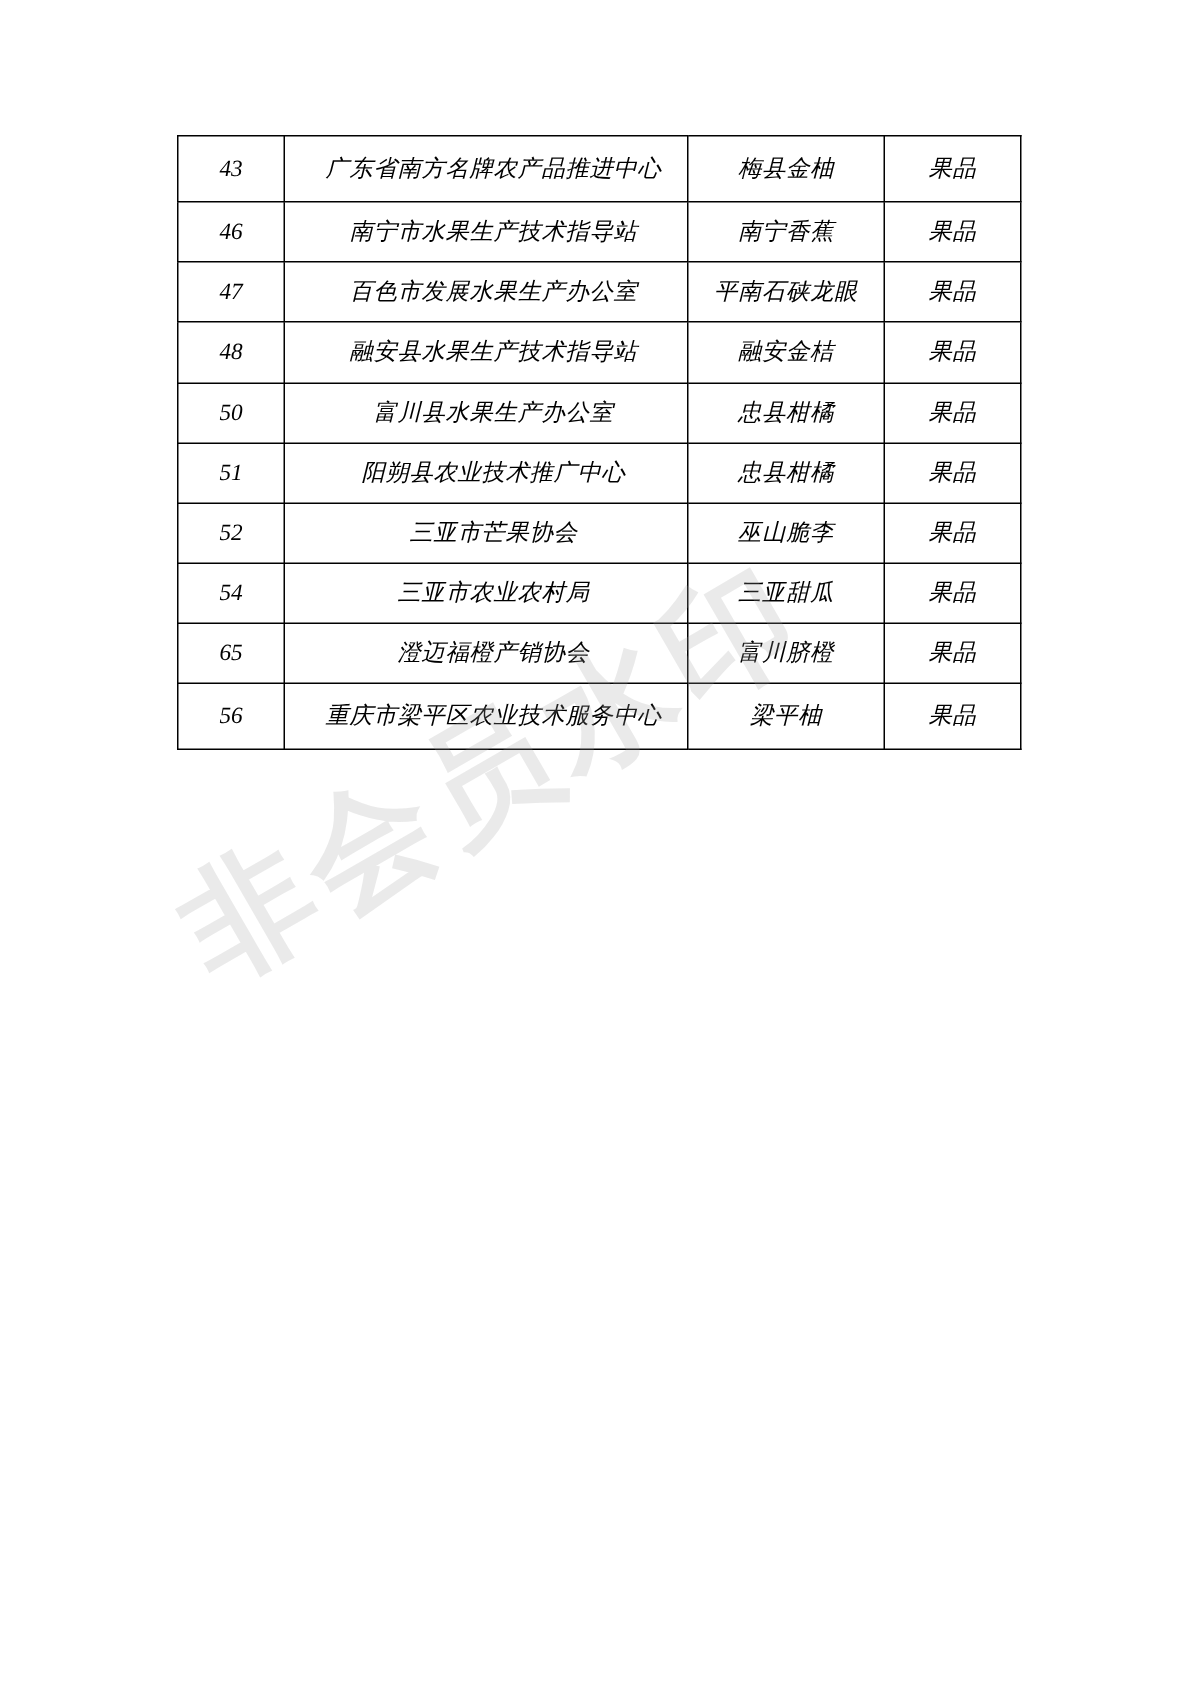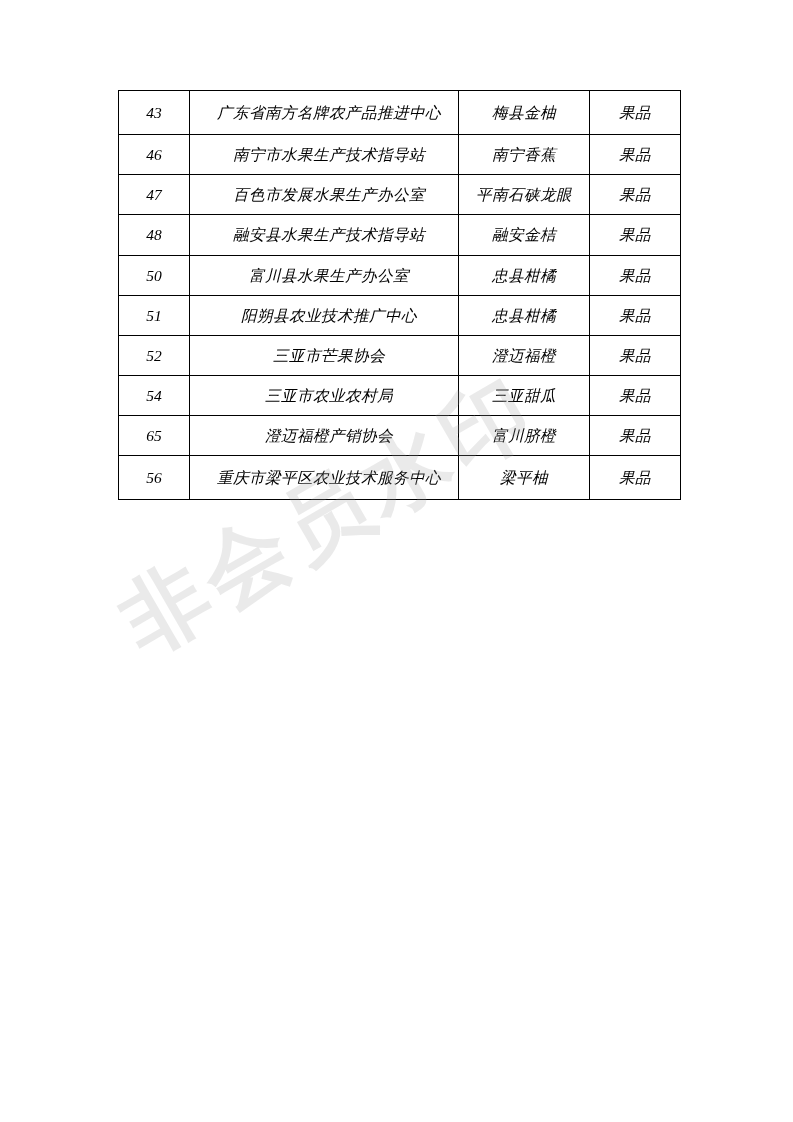--- a/index.html
+++ b/index.html
@@ -187,21 +187,21 @@
             </td>
           </tr>
           <tr>
             <td class="col-idx">
               <div class="cell-pad-idx">52</div>
             </td>
             <td class="col-org">
               <div class="cell-pad-org">三亚市芒果协会</div>
             </td>
             <td class="col-prod">
-              <div class="cell-pad-prod">澄迈福橙</div>
+              <div class="cell-pad-prod">巫山脆李</div>
             </td>
             <td class="col-cat">
               <div class="cell-pad-cat">果品</div>
             </td>
           </tr>
           <tr>
             <td class="col-idx">
               <div class="cell-pad-idx">54</div>
             </td>
             <td class="col-org">

